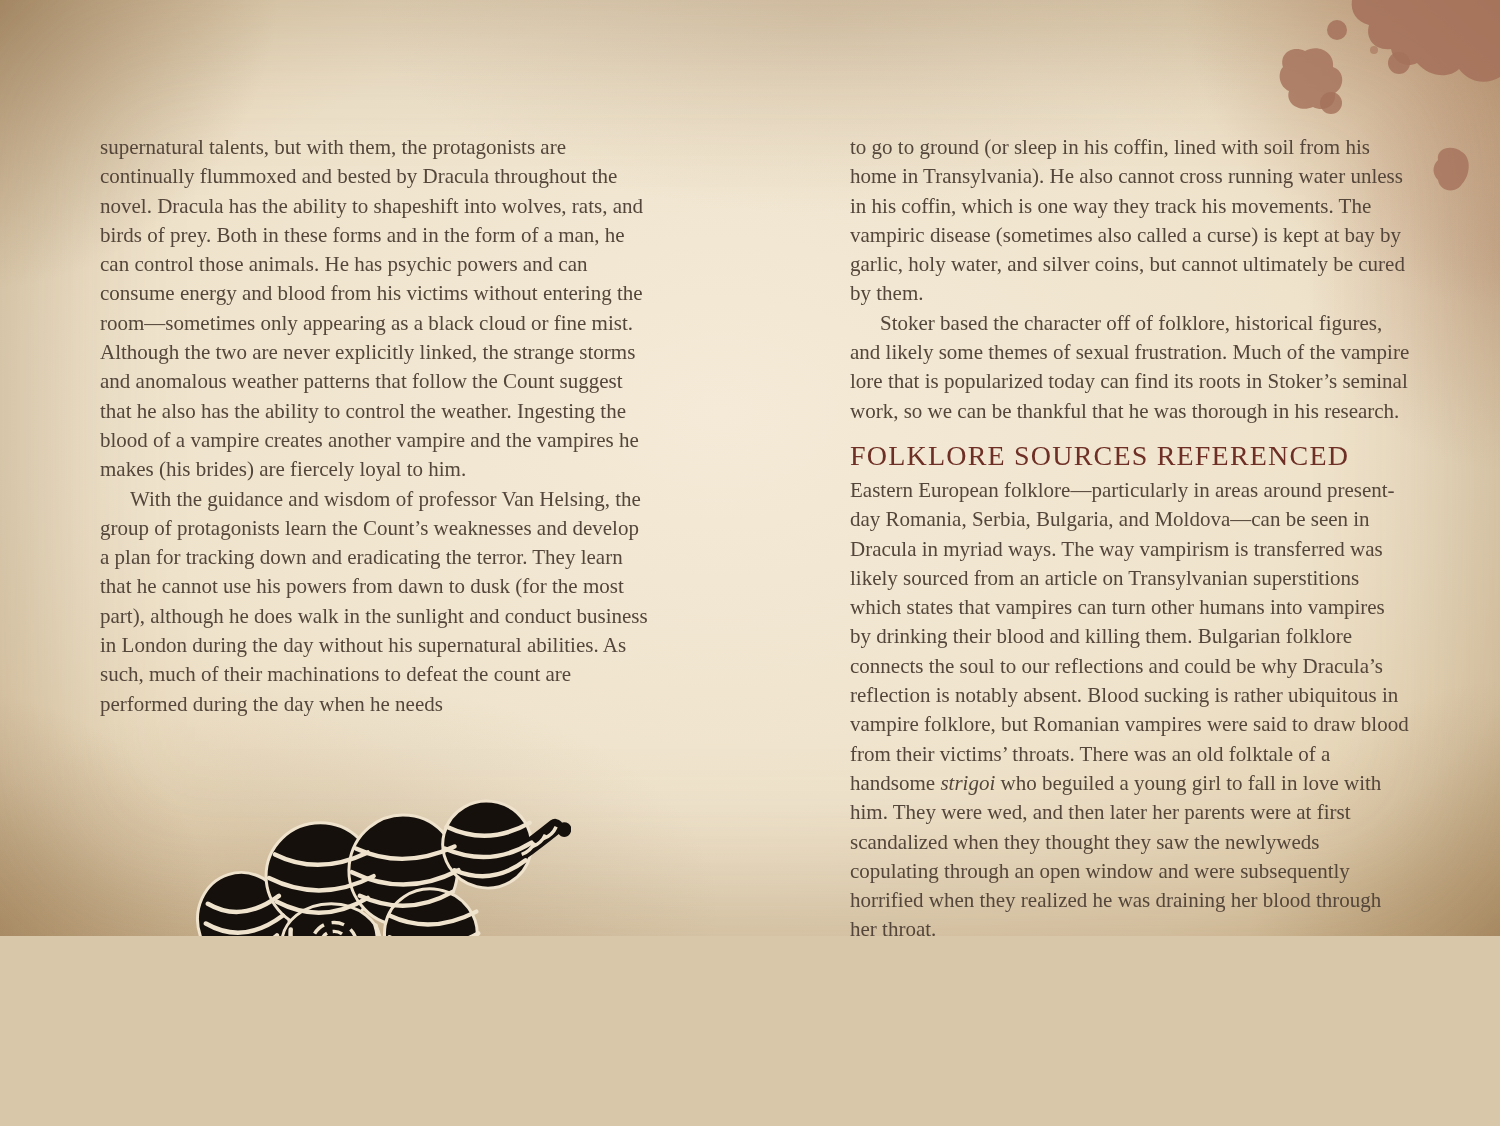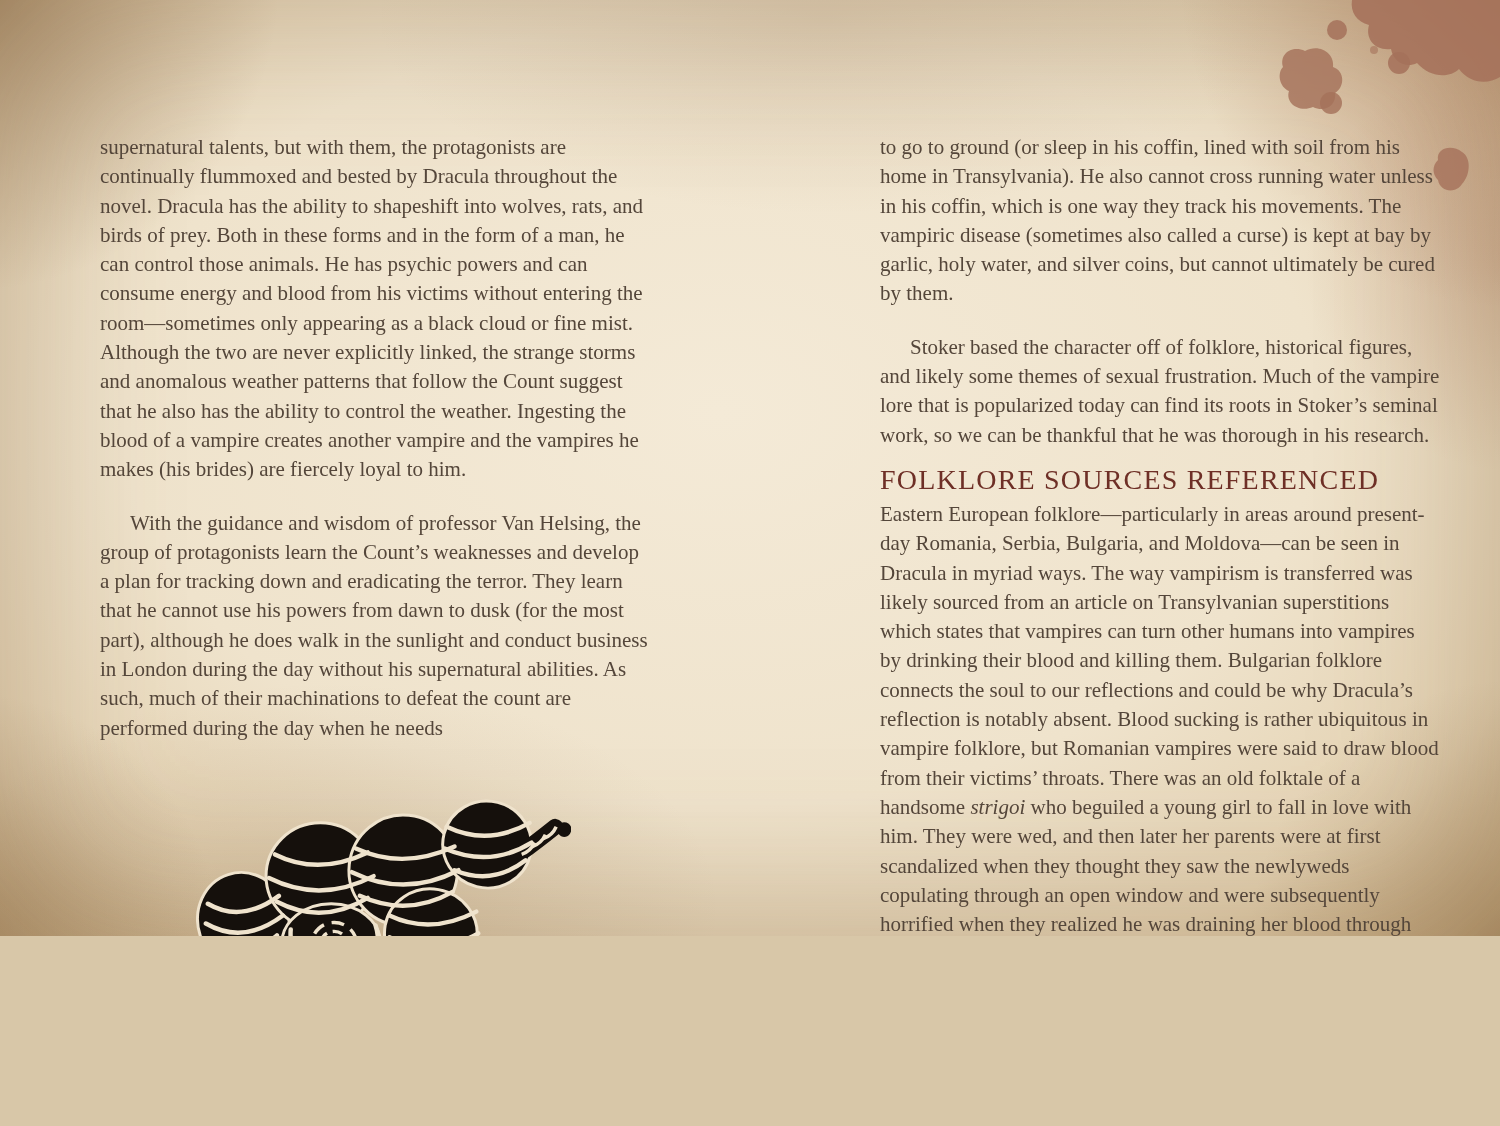--- a/index.html
+++ b/index.html
@@ -14,23 +14,23 @@
       radial-gradient(circle 300px at 101% 28%, rgba(168,110,82,.30), rgba(168,110,82,0) 70%),
       radial-gradient(circle 360px at -2% 101%, rgba(128,94,58,.38), rgba(128,94,58,0) 70%),
       radial-gradient(circle 380px at 101% 101%, rgba(128,94,58,.34), rgba(128,94,58,0) 70%),
       radial-gradient(ellipse 520px 300px at 22% 97%, rgba(150,118,80,.22), rgba(150,118,80,0) 75%),
       radial-gradient(ellipse 600px 260px at 55% 2%, rgba(160,126,88,.18), rgba(160,126,88,0) 75%),
       radial-gradient(ellipse 1150px 760px at 48% 44%, #f4ead7 0%, #efe3cc 52%, #e4d2b2 78%, #d2b98f 94%, #c3a67c 100%);
     box-shadow:inset 0 0 150px 30px rgba(125,92,56,.28);
   }
   .page-col{position:absolute;top:133px;color:#54463a;font-size:21px;line-height:29.3px;}
   .col-left{left:100px;width:552px;}
-  .col-right{left:880px;width:560px;}
+  .col-right{left:850px;width:560px;}
   .page-col p{margin:0;}
-  .page-col p.indent{text-indent:30px;margin-top:24px;}
+  .page-col p.indent{text-indent:30px;}
   .section-heading{
     margin:15px 0 5px 0;
     font-size:28px;line-height:30px;
     font-weight:400;letter-spacing:1.2px;
     color:#6e2f26;
   }
   .italic{font-style:italic;}
   .illustration{position:absolute;left:196px;top:784px;width:375px;height:200px;}
   .footer{
     position:absolute;top:1034px;height:30px;

